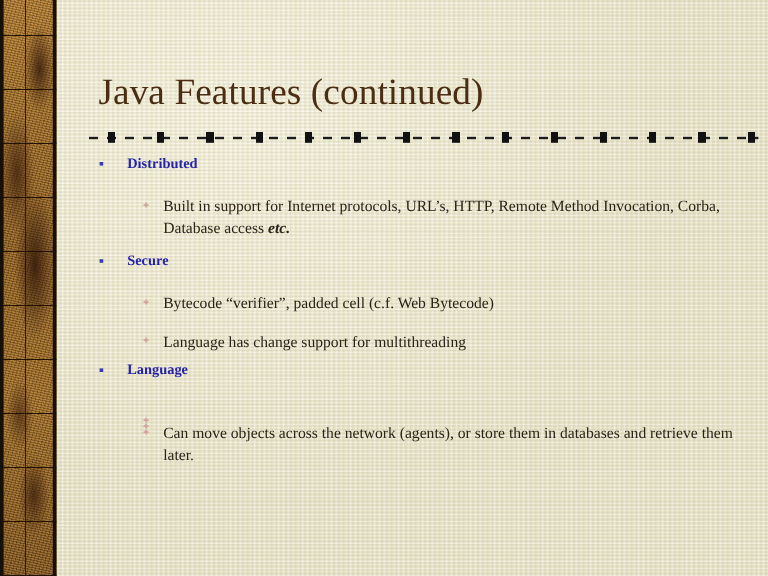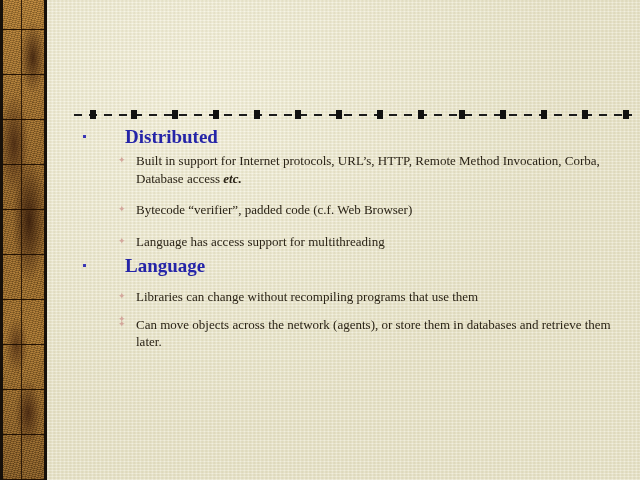--- a/index.html
+++ b/index.html
@@ -120,23 +120,23 @@
   
   #content {
     position: absolute;
     left: 74px;
     top: 126px;
     width: 556px;
   }
 
   .lvl1 {
     position: relative;
-    padding-left: 51px;
-    margin: 0 0 0 0;
-    font-size: 19px;
+    padding-left: 32px;
+    margin: 0 0 11px 0;
+    font-size: 12px;
     line-height: 21px;
     font-weight: bold;
     color: #2524a8;
   }
   .lvl1 .bullet1 {
     position: absolute;
     left: 9px;
     top: 9px;
     width: 3px;
     height: 3px;
@@ -171,64 +171,68 @@
 </head>
 <body>
 
 <div id="slide">
 
   <div id="left-border">
     <div id="left-border-edge-l"></div>
     <div id="left-border-edge-r"></div>
   </div>
 
+  <div id="title">Java Features (continued)</div>
 
   <div id="title-rule">
     <div class="dash-line"></div>
     <div class="dash-squares"></div>
   </div>
 
   <div id="content">
 
     <div class="lvl1">
       <span class="bullet1"></span>
       <span>Distributed</span>
     </div>
     <div class="gap-sm"></div>
     <div class="lvl2">
       <span class="bullet2">✦</span>
       <span>Built in support for Internet protocols, URL’s, HTTP, Remote Method Invocation, Corba, Database access </span><i>etc.</i>
     </div>
 
     <div class="gap-md"></div>
 
-    <div class="gap-sm"></div>
-    <div class="lvl2">
-      <span class="bullet2">✦</span>
-      <span>Bytecode “verifier”, padded code (c.f. Web Browser)</span>
+    <div class="lvl1">
+      <span class="bullet1"></span>
+      <span>Secure</span>
+    </div>
+    <div class="gap-sm"></div>
+    <div class="lvl2">
+      <span class="bullet2">✦</span>
+      <span>Bytecode “verifier”, padded cell (c.f. Web Bytecode)</span>
     </div>
 
     <div class="gap-md"></div>
 
     <div class="gap-sm"></div>
     <div class="lvl2">
       <span class="bullet2">✦</span>
-      <span>Language has access support for multithreading</span>
+      <span>Language has change support for multithreading</span>
     </div>
 
     <div class="gap-sm"></div>
 
     <div class="lvl1">
       <span class="bullet1"></span>
       <span>Language</span>
     </div>
     <div class="gap-lg"></div>
     <div class="lvl2">
       <span class="bullet2">✦</span>
-      <span>Libraries can change without recompiling programs that use them</span>
     </div>
     <div class="gap-sm"></div>
     <div class="lvl2">
       <span class="bullet2">✦</span>
     </div>
     <div class="gap-sm"></div>
     <div class="lvl2">
       <span class="bullet2">✦</span>
       <span>Can move objects across the network (agents), or store them in databases and retrieve them later.</span>
     </div>

